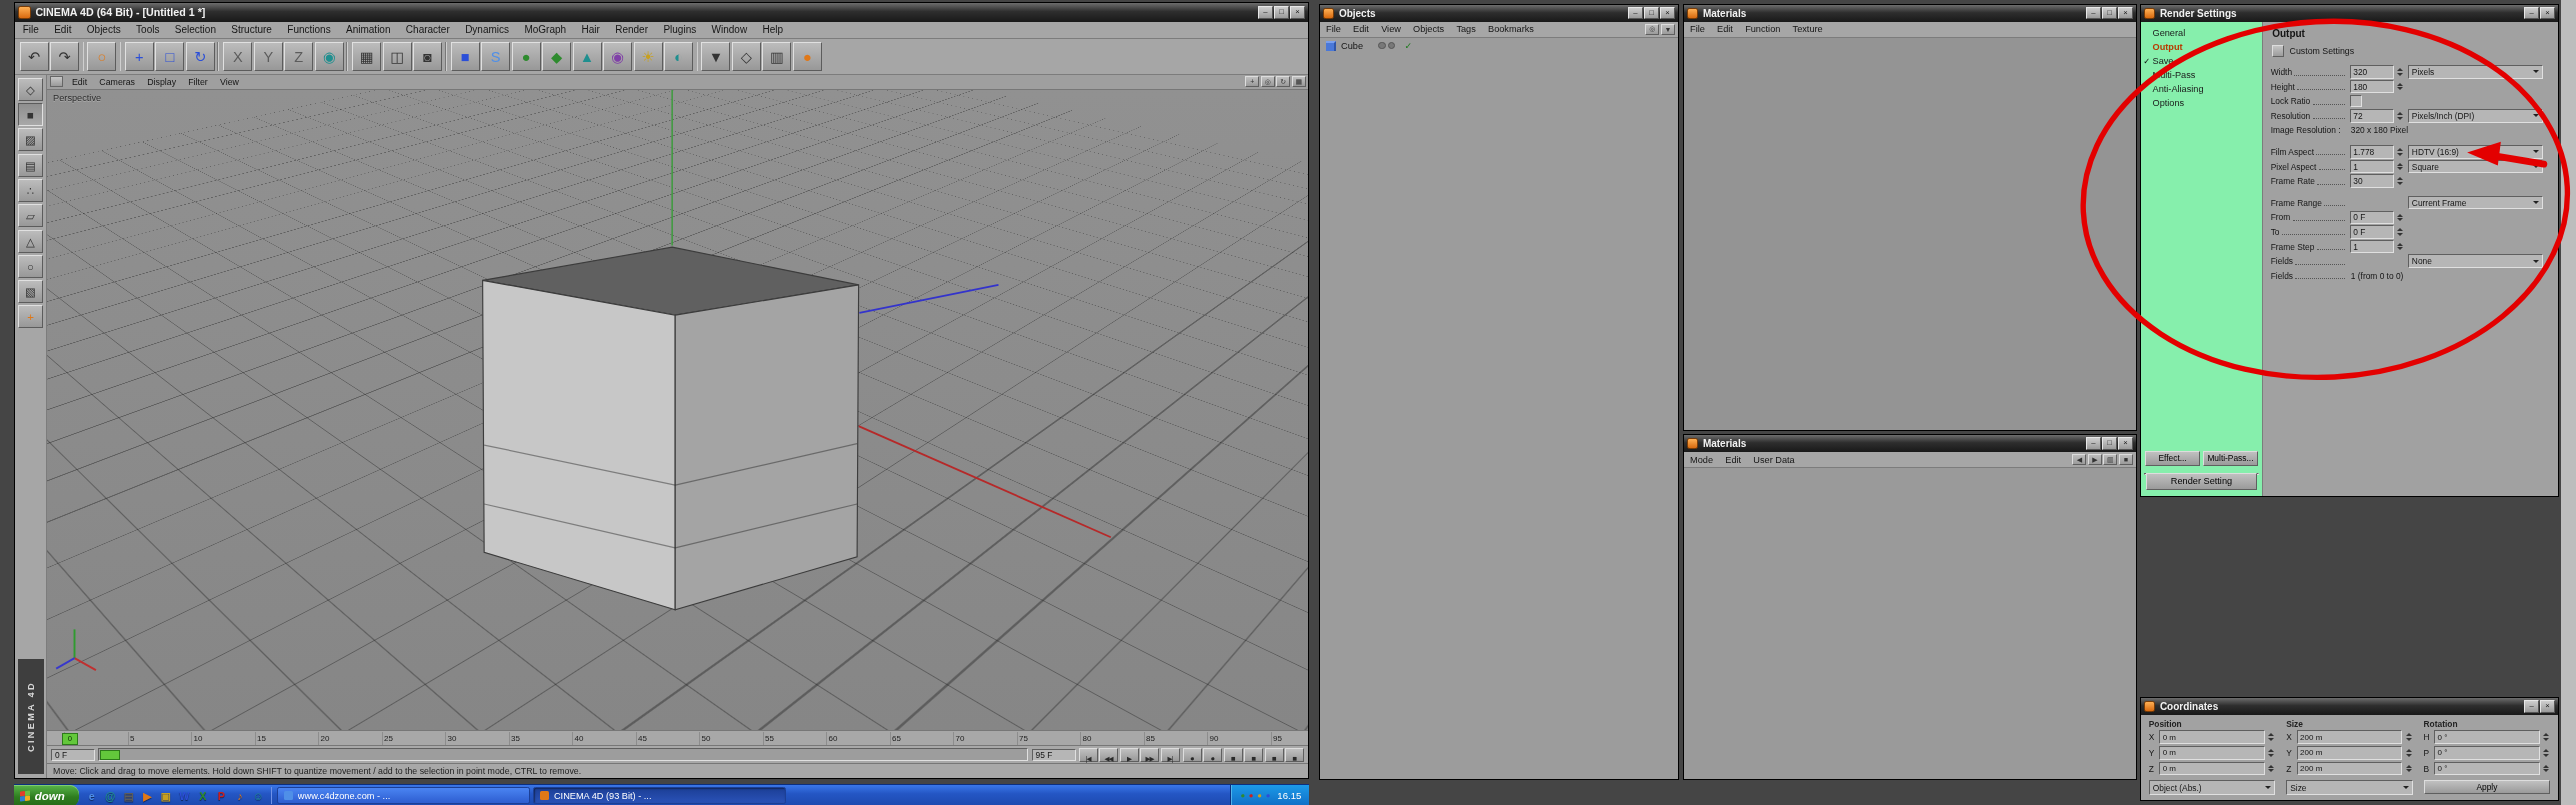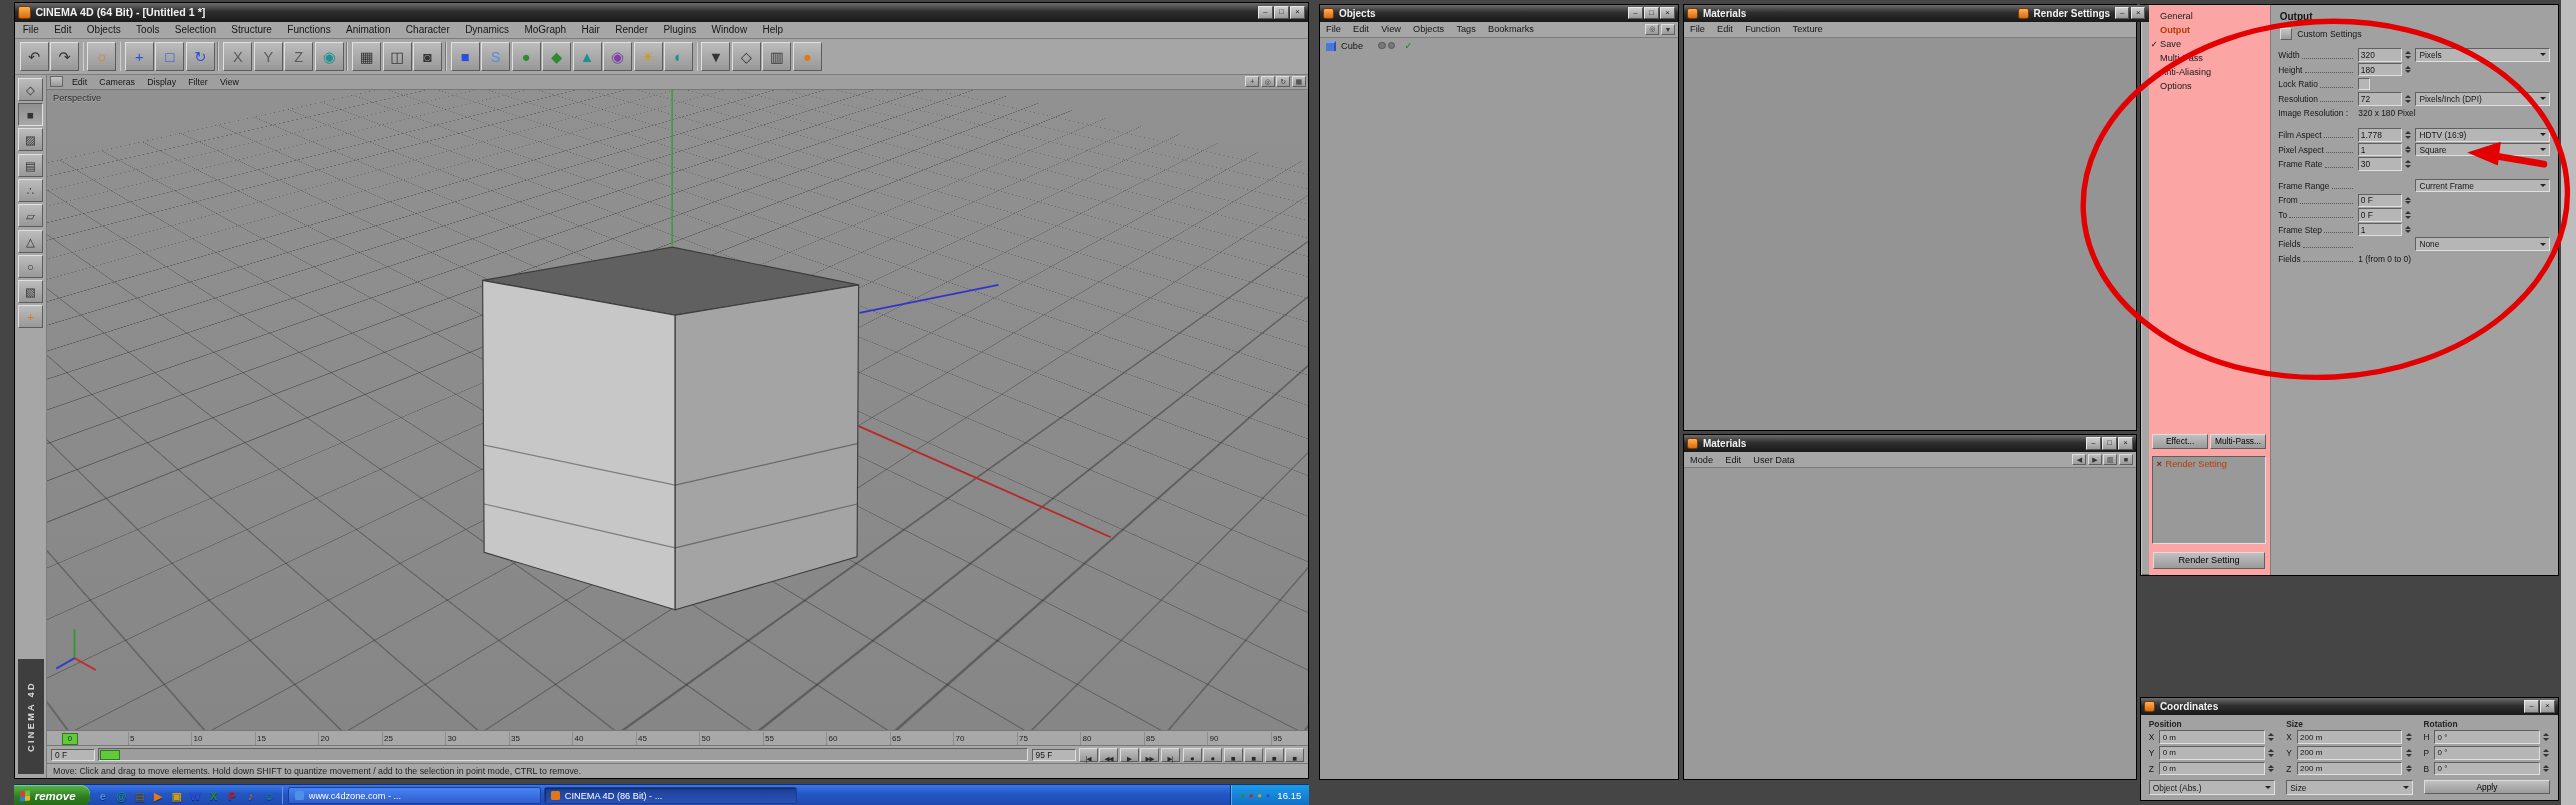--- a/index.html
+++ b/index.html
@@ -113,32 +113,32 @@
   .task-label{font-size:9.2px;white-space:nowrap;overflow:hidden;text-overflow:ellipsis;}
   .tray{margin-left:auto;height:21.5px;display:flex;align-items:center;gap:3.8px;padding:0 7.7px 0 9.2px;
     background:linear-gradient(#1c9ae8,#0f6cc4);border-left:0.8px solid #0c2f7e;box-shadow:inset 0.8px 0 0 #5ec0f0;}
   .tray-ico{font-size:7.7px;}
   .clock{color:#fff;font-size:9.6px;margin-left:3.1px;}
 
   
   #objects-win{left:1319px;top:3.8px;width:360px;height:776px;display:flex;flex-direction:column;}
   #materials-win{left:1683px;top:3.8px;width:454px;height:427px;display:flex;flex-direction:column;}
   #attributes-win{left:1683px;top:434px;width:454px;height:346px;display:flex;flex-direction:column;}
-  #render-win{left:2140px;top:3.8px;width:419px;height:572px;display:flex;justify-content:flex-end;}
+  #render-win{left:2140px;top:3.8px;width:419px;height:493px;display:flex;flex-direction:column;justify-content:flex-end;}
   #coords-win{left:2140px;top:697px;width:419px;height:104px;display:flex;flex-direction:column;}
   .tool-content{flex:1;background:#9c9c9c;min-height:0;}
   .om-row{height:15.3px;display:flex;align-items:center;gap:4.6px;padding-left:6.1px;font-size:9.2px;}
   .cube-ico{width:8.4px;height:8.4px;background:#4a78d8;border-top:2.3px solid #7aa0ee;border-right:2.3px solid #2f55a8;box-sizing:content-box;}
   .vis-dots{display:flex;gap:2.3px;margin-left:10.7px;}
   .dot{width:5.4px;height:5.4px;border-radius:50%;background:#787878;border:0.8px solid #555;}
   .obj-check{font-style:normal;color:#1e7a1e;font-size:9.2px;font-weight:bold;margin-left:4.6px;}
 
   
   .rs-body{flex:1;display:flex;min-height:0;}
-  .rs-left{width:121px;position:relative;background:#fca5a5;border-right:0.8px solid #7c7c7c;}
+  .rs-left{width:121px;position:relative;background:#86efac;border-right:0.8px solid #7c7c7c;}
   .rs-tree{padding-top:4.6px;}
   .rs-tree-item{height:14px;display:flex;align-items:center;}
   .rs-mark{width:11.5px;text-align:center;font-size:8.4px;color:#111;font-style:normal;}
   .rs-tree-label{font-size:9.2px;color:#1a1a1a;}
   .rs-tree-item[data-state="selected"] .rs-tree-label{color:#b83b00;font-weight:bold;}
   .rs-btn-row{position:absolute;top:429px;left:3.8px;right:3.8px;display:flex;gap:2.3px;}
   .rs-btn{flex:1;height:15.3px;font-size:8.4px;background:linear-gradient(#c0c0c0,#9a9a9a);
     border:0.8px solid;border-color:#ddd #5f5f5f #5f5f5f #ddd;padding:0;}
   .preset-panel{position:absolute;top:451px;left:3.1px;right:3.1px;bottom:31px;background:#999;
     border:0.8px solid;border-color:#5f5f5f #e0e0e0 #e0e0e0 #5f5f5f;}
@@ -877,21 +877,21 @@
   </div>
 
   <div class="taskbar">
     <button class="start-btn">
       <span class="flag">
           <i></i>
           <i></i>
           <i></i>
           <i></i>
         </span>
-      <span>remove</span>
+      <span>down</span>
     </button>
     <span class="quick">
 
     <button class="ql-btn" data-tone="lightblue"><i class="g">e</i></button>
         <button class="ql-btn" data-tone="teal"><i class="g">@</i></button>
         <button class="ql-btn" data-tone="gray"><i class="g">▤</i></button>
         <button class="ql-btn" data-tone="orange"><i class="g">▶</i></button>
         <button class="ql-btn" data-tone="yellow"><i class="g">▣</i></button>
         <button class="ql-btn" data-tone="blue"><i class="g">W</i></button>
         <button class="ql-btn" data-tone="green"><i class="g">X</i></button>
@@ -901,21 +901,21 @@
       </span>
     <div class="task-btns">
 
         <button class="task-btn" data-state="">
           <i class="task-ico" data-tone="lightblue"></i>
           <span class="task-label">www.c4dzone.com - ...</span>
         </button>
 
         <button class="task-btn" data-state="active">
           <i class="task-ico" data-tone="orange"></i>
-          <span class="task-label">CINEMA 4D (86 Bit) - ...</span>
+          <span class="task-label">CINEMA 4D (93 Bit) - ...</span>
         </button>
       </div>
     <div class="tray">
       <span style="display:flex;gap:3.8px;">
 
       <i class="tray-ico g" data-tone="green">●</i>
           <i class="tray-ico g" data-tone="red">●</i>
           <i class="tray-ico g" data-tone="yellow">●</i>
           <i class="tray-ico g" data-tone="blue">●</i>
         </span>

